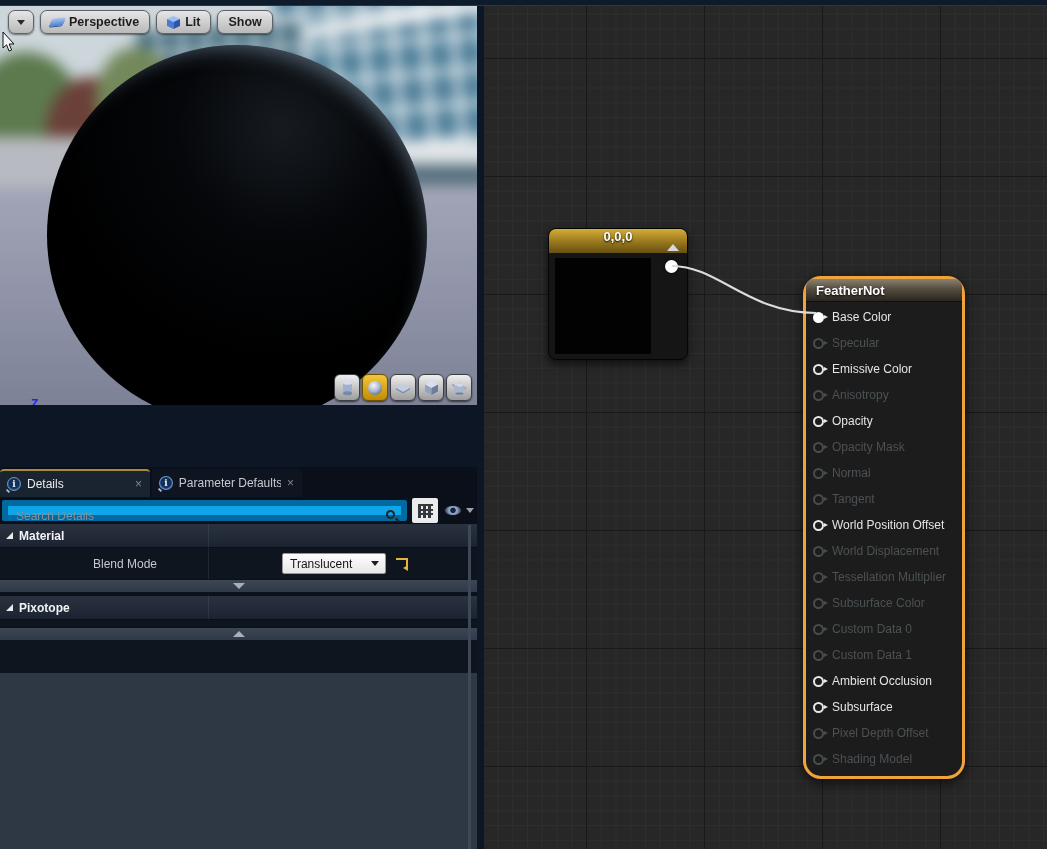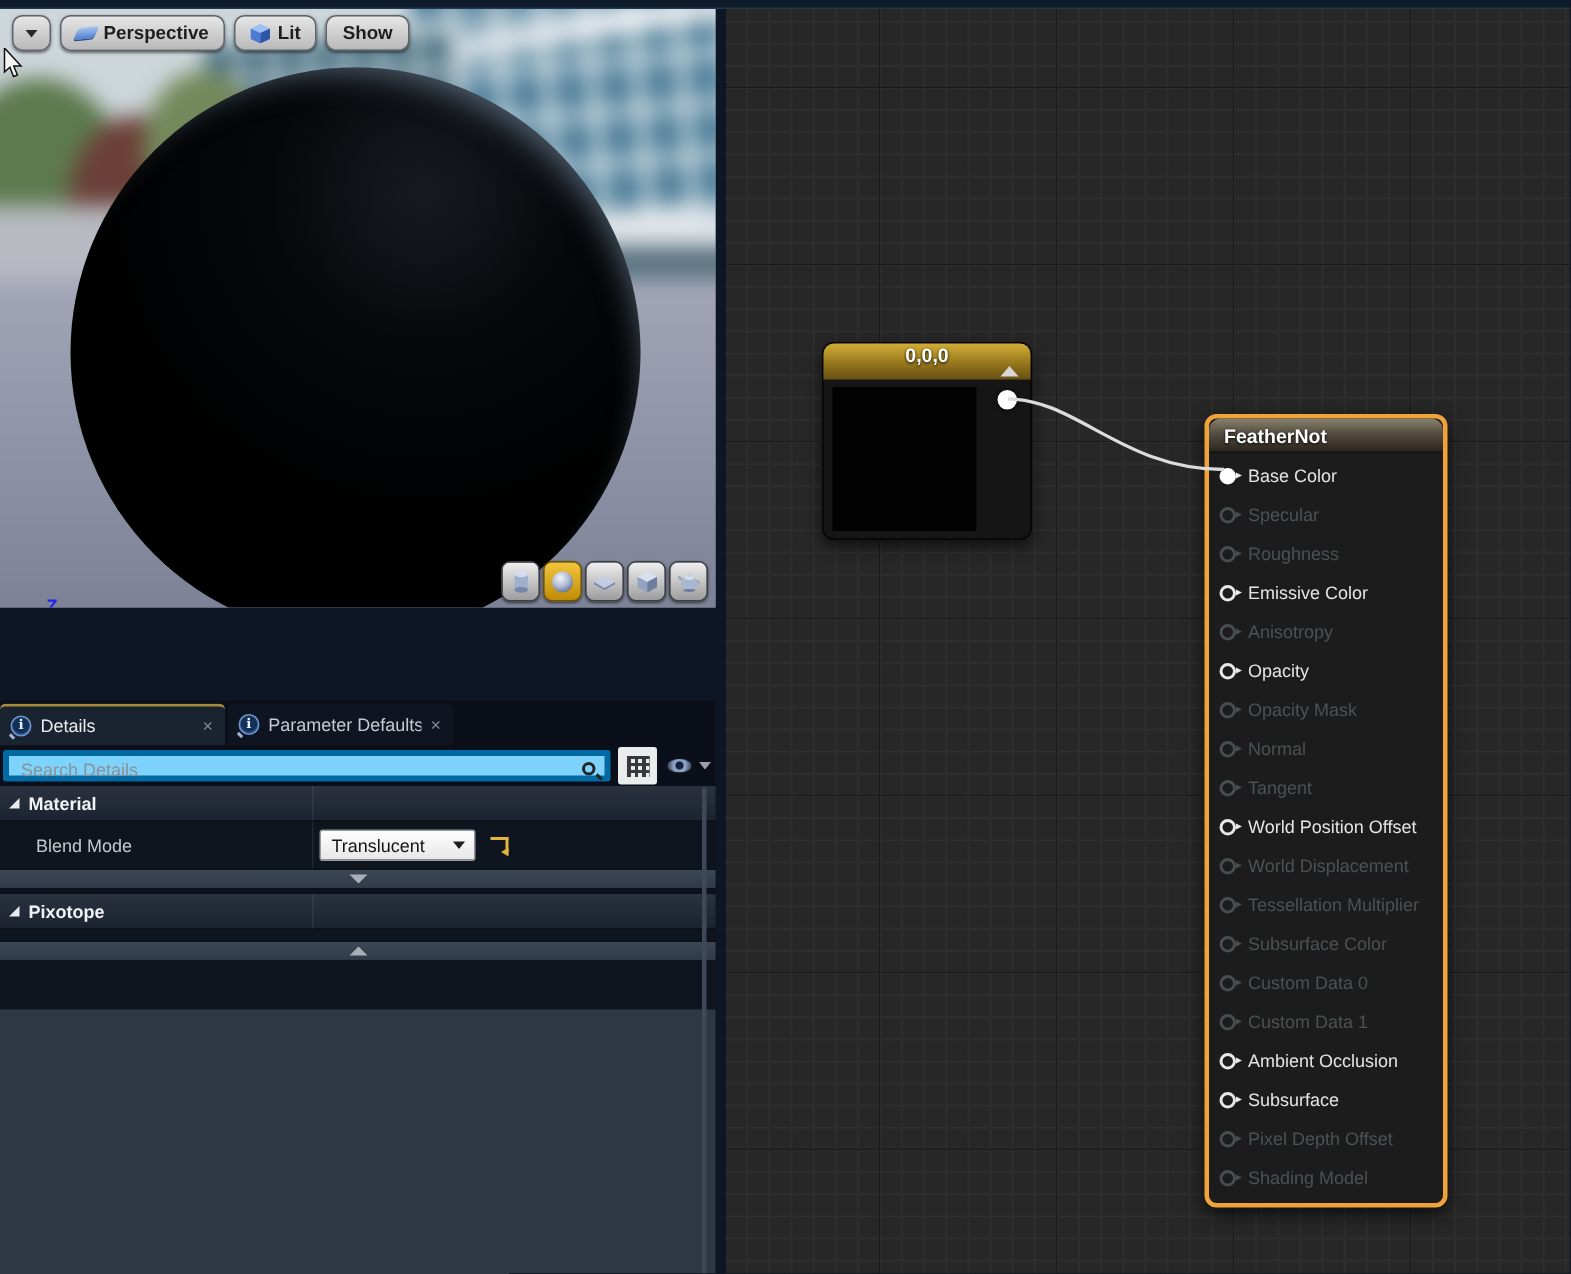--- a/index.html
+++ b/index.html
@@ -77,21 +77,21 @@
   .tab .lbl { font-size:12px; white-space:nowrap; overflow:hidden; max-width:104px; }
   .tab.inactive .lbl { max-width:112px; }
   .tab .x { margin-left:auto; color:#7f858d; font-size:12px; }
   .info-ico { position:relative; width:14px; height:14px; border-radius:50%;
     background:radial-gradient(circle at 50% 45%, #123055 55%, #2c5d9a 70%, #0b1a30 100%);
     border:1px solid #6f93c6; color:#e8f0ff; font-size:9px; font-weight:bold; font-family:"DejaVu Serif",serif;
     display:flex; align-items:center; justify-content:center; }
   .info-ico::after { content:''; position:absolute; left:-2px; bottom:-2px; width:4px; height:2px; background:#9fb6d8; transform:rotate(45deg); }
 
   .searchrow { position:absolute; left:0; top:497px; width:477px; height:27px; background:#0a0f19; display:flex; align-items:center; }
-  .searchbox { position:relative; margin-left:2px; width:405px; height:21px; background:#7dd3fc; border:4px solid #0369a1; border-radius:2px; }
+  .searchbox { position:relative; margin-left:2px; width:405px; height:21px; background:#0ea5e9; border:6px solid #0369a1; border-radius:2px; }
   .searchbox input { width:100%; height:100%; border:none; outline:none; background:transparent;
     font-size:12px; color:#3c3f43; padding:0 24px 0 8px; font-family:"Liberation Sans",sans-serif; }
   .searchbox input::placeholder { color:#8d9094; opacity:1; }
   .mag { position:absolute; right:6px; top:4px; width:9px; height:9px; border:2px solid #222527; border-radius:50%; }
   .mag::after { content:''; position:absolute; left:7px; top:7px; width:5px; height:2px; background:#222527; transform:rotate(45deg); }
   .gridbtn { margin-left:5px; width:26px; height:25px; background:#e9ebed; border-radius:2px;
     display:flex; align-items:center; justify-content:center; }
   .grid-ico { width:15px; height:14px;
     background:
       repeating-linear-gradient(180deg,#35383c 0 2px, transparent 2px 4.6px),
@@ -100,21 +100,21 @@
   .eye-ico { width:18px; height:11px; border-radius:50%;
     background:radial-gradient(circle at 50% 48%, #16233c 0 2.4px, #8ba0c2 3px 4.4px, #5e6e89 65%, #2b3343 100%);
     border:1px solid #11161f; }
   .eyebtn .caret-down { border-top-color:#9aa0a8; border-left-width:4px; border-right-width:4px; }
 
   .details-body { position:absolute; left:0; top:524px; width:477px; height:325px; background:#0f151e; }
   .cat-header { position:relative; height:24px; background:linear-gradient(180deg,#2a3240,#1c2330);
     border-bottom:1px solid #0a0e15; display:flex; align-items:center; gap:6px; padding-left:6px; }
   .cat-tri { width:0; height:0; border-left:7px solid transparent; border-bottom:7px solid #e8eaec; }
   .cat-title { font-size:12px; font-weight:bold; color:#f2f3f5; }
-  .prop-row { position:relative; display:flex; align-items:center; background:#0f151e; }
+  .prop-row { position:relative; display:flex; align-items:center; background:#0f151e;justify-content:center; }
   .prop-label { width:208px; padding-left:24px; font-size:12px; color:#c3c8ce; }
   .col-divider { position:absolute; left:208px; top:0; bottom:0; width:1px; background:rgba(130,150,180,.14); }
   .dropdown { position:relative; margin-left:5px; width:104px; height:21px; background:linear-gradient(180deg,#fefefe,#e7e7e7);
     border:1px solid #97979b; border-radius:2px; display:flex; align-items:center; }
   .dropdown .val { font-size:12px; color:#141414; padding-left:7px; }
   .dropdown .caret-down { position:absolute; right:6px; border-top-color:#1d1d1d; }
   .reset { position:relative; width:12px; height:11px; margin-left:10px;
     border-top:2px solid #e5b43c; border-right:2px solid #e5b43c; }
   .reset::after { content:''; position:absolute; right:-2px; bottom:-2px; width:0; height:0;
     border-top:3px solid transparent; border-bottom:3px solid transparent; border-right:5px solid #e5b43c; }
@@ -142,21 +142,21 @@
   .const-node { position:absolute; left:548px; top:228px; width:140px; height:132px; border-radius:8px;
     background:#151515; border:1px solid #050505; box-shadow:0 4px 10px rgba(0,0,0,.6); }
   .const-head { height:24px; border-radius:7px 7px 0 0; display:flex; align-items:center;
     background:linear-gradient(180deg,#d4ad36,#97771d 55%,#6650136); 
     background:linear-gradient(180deg,#d4ad36,#97771d 55%,#665013); padding:0 8px;flex-direction:column; }
   .const-title { font-size:13px; font-weight:bold; color:#fff; text-shadow:0 1px 2px #000; }
   .const-collapse { margin-left:auto; width:0; height:0; border-left:6px solid transparent; border-right:6px solid transparent; border-bottom:7px solid #d8d8d8; }
   .const-preview { position:absolute; left:6px; top:29px; width:96px; height:96px; background:#020202; }
   .out-pin { position:absolute; right:9px; top:31px; width:13px; height:13px; border-radius:50%; background:#fff; box-shadow:0 0 3px rgba(0,0,0,.8); }
 
-  .outnode { position:absolute; left:803px; top:276px; width:162px; border-radius:8px;
+  .outnode { position:absolute; left:803px; top:276px; width:162px; border-radius:18px;
     border:3px solid #f0a33a; background:#1c1c1c; box-shadow:0 4px 12px rgba(0,0,0,.65); }
   .outnode-head { height:23px; border-radius:8px 8px 0 0; display:flex; align-items:center; padding-left:10px;
     background:linear-gradient(180deg,#8a8270,#554d40 45%,#2a251f); border-bottom:1px solid #101010; }
   .outnode-title { font-size:13px; font-weight:bold; color:#fff; text-shadow:0 1px 2px #000; }
   .pin-list { padding:2px 0 4px 0; }
   .pin-row { height:26px; display:flex; align-items:center; gap:8px; padding-left:7px; }
   .pin-icon { position:relative; width:11px; height:11px; border-radius:50%; border:2px solid #484d50; flex:0 0 auto; }
   .pin-icon::after { content:''; position:absolute; left:9px; top:1.5px; width:0; height:0;
     border-top:2.5px solid transparent; border-bottom:2.5px solid transparent; border-left:4px solid #484d50; }
   .pin-label { font-size:12px; color:#4c5154; white-space:nowrap; }
@@ -345,24 +345,20 @@
     </div>
     <div class="pin-list">
         <div class="pin-row on conn">
           <span class="pin-icon"></span>
           <span class="pin-label">Base Color</span>
         </div>
         <div class="pin-row">
           <span class="pin-icon"></span>
           <span class="pin-label">Specular</span>
         </div>
-        <div class="pin-row">
-          <span class="pin-icon"></span>
-          <span class="pin-label">Roughness</span>
-        </div>
         <div class="pin-row on">
           <span class="pin-icon"></span>
           <span class="pin-label">Emissive Color</span>
         </div>
         <div class="pin-row">
           <span class="pin-icon"></span>
           <span class="pin-label">Anisotropy</span>
         </div>
         <div class="pin-row on">
           <span class="pin-icon"></span>

